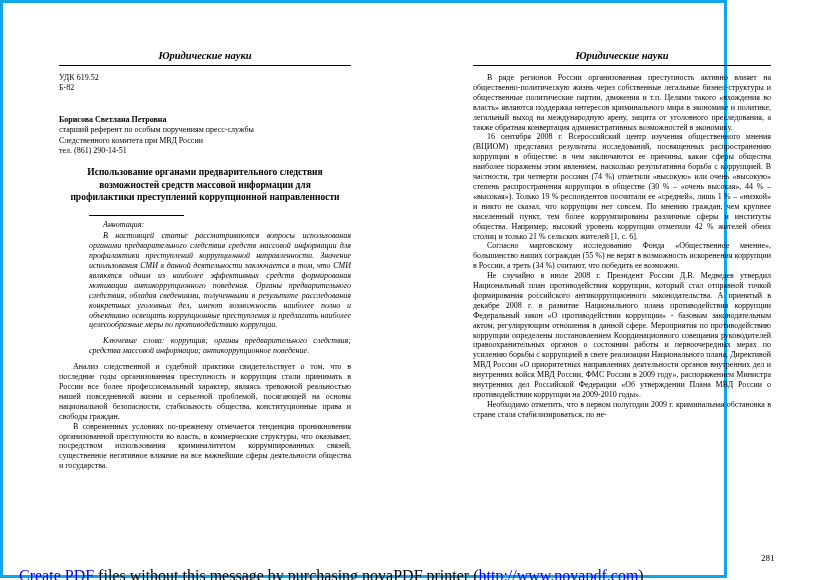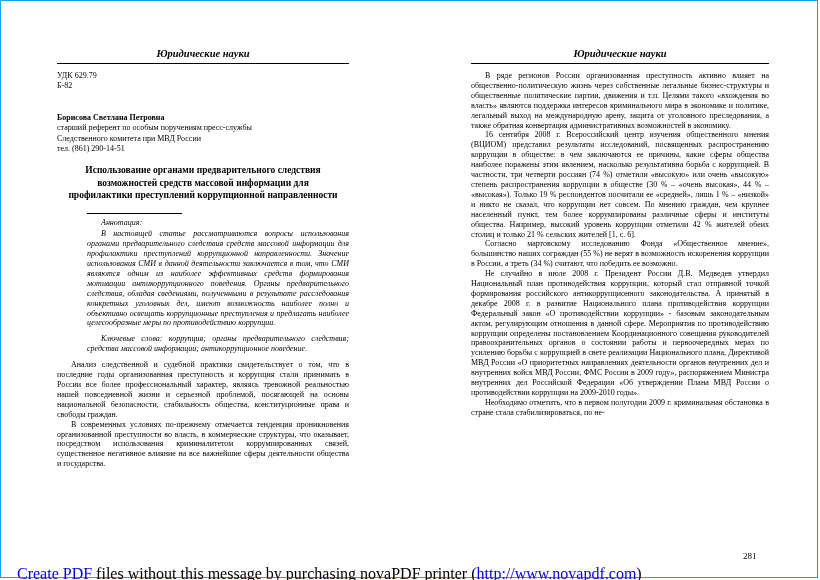--- a/index.html
+++ b/index.html
@@ -5,22 +5,22 @@
   html, body {
     margin: 0; padding: 0;
     width: 820px; height: 580px;
     background: #ffffff;
     font-family: "Liberation Serif", serif;
     color: #000;
     overflow: hidden;
   }
   .canvas {
     position: relative;
-    width: 818px; height: 578px;
-    border: 1px solid #0ea5e9;
+    width: 727px; height: 578px;
+    border: 3px solid #0ea5e9;
     background: #fff;
     box-sizing: border-box;
   }
   .page {
     position: absolute;
     top: 46px;
     font-size: 8px;
     line-height: 1.24;
     text-align: justify;
   }
@@ -74,21 +74,21 @@
     margin: 0;
   }
   .left-page .body-text { margin-top: 6px; font-family: Liberation Serif, serif; }
 
   .page-number {
     position: absolute;
     font-size: 9px;
     text-align: left;
   }
   .page-number-left  { left: 57px;  top: 578px; }
-  .page-number-right { left: 742px; top: 550px; }
+  .page-number-right { left: 758px; top: 550px; }
 
   .watermark-bar {
     position: absolute;
     left: 16px;
     top: 564px;
     font-size: 16px;
     font-family: "Liberation Serif", serif;
     white-space: nowrap;
   }
   .watermark-link {
@@ -99,21 +99,21 @@
 </style>
 </head>
 <body>
 
 <div class="canvas">
 
   <div class="page left-page">
     <div class="page-header">Юридические науки</div>
 
     <div class="udc-block">
-      <div>УДК 629.79</div>
+      <div>УДК 619.52</div>
       <div>Б-82</div>
     </div>
 
     <div class="author-block">
       <div class="author-name">Борисова Светлана Петровна</div>
       <div>старший референт по особым поручениям пресс-службы</div>
       <div>Следственного комитета при МВД России</div>
       <div>тел. (861) 290-14-51</div>
     </div>
 

